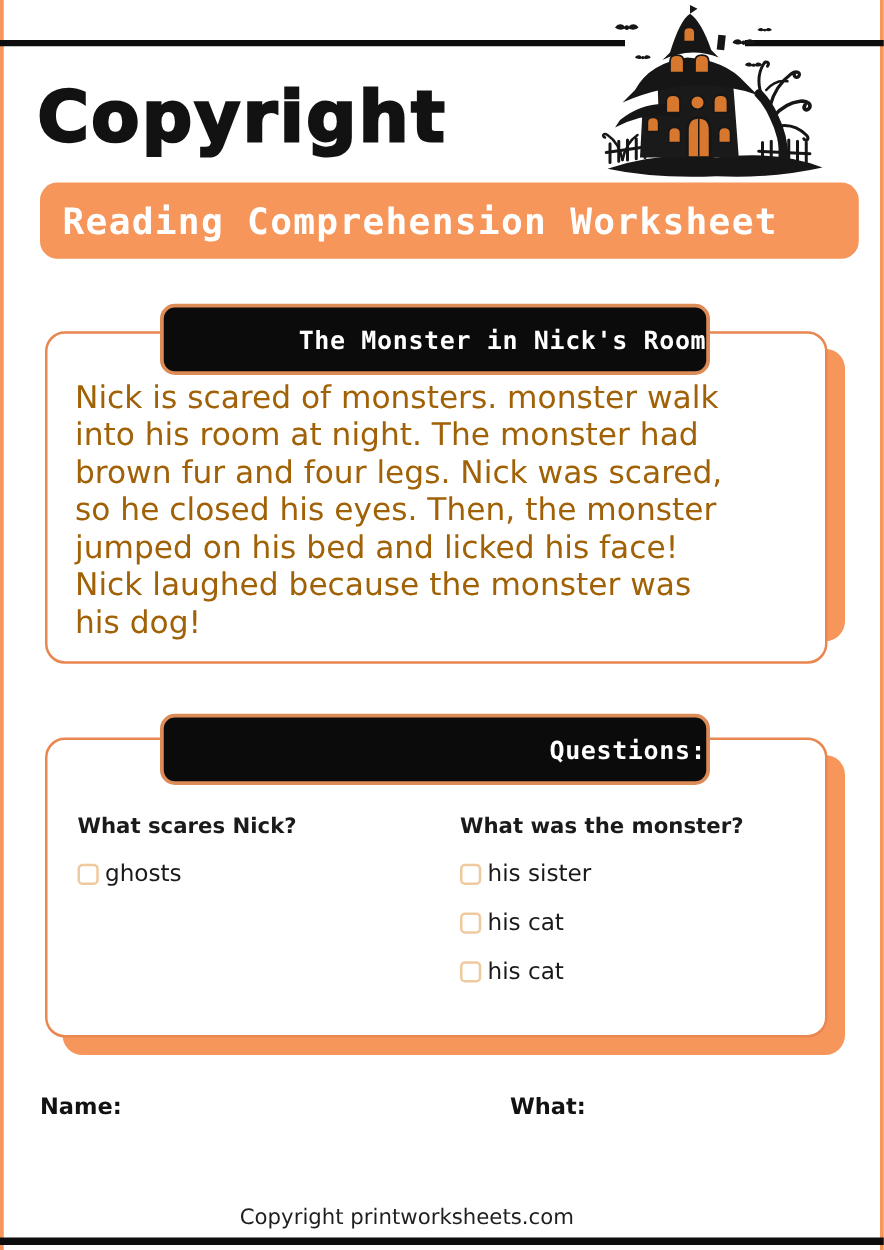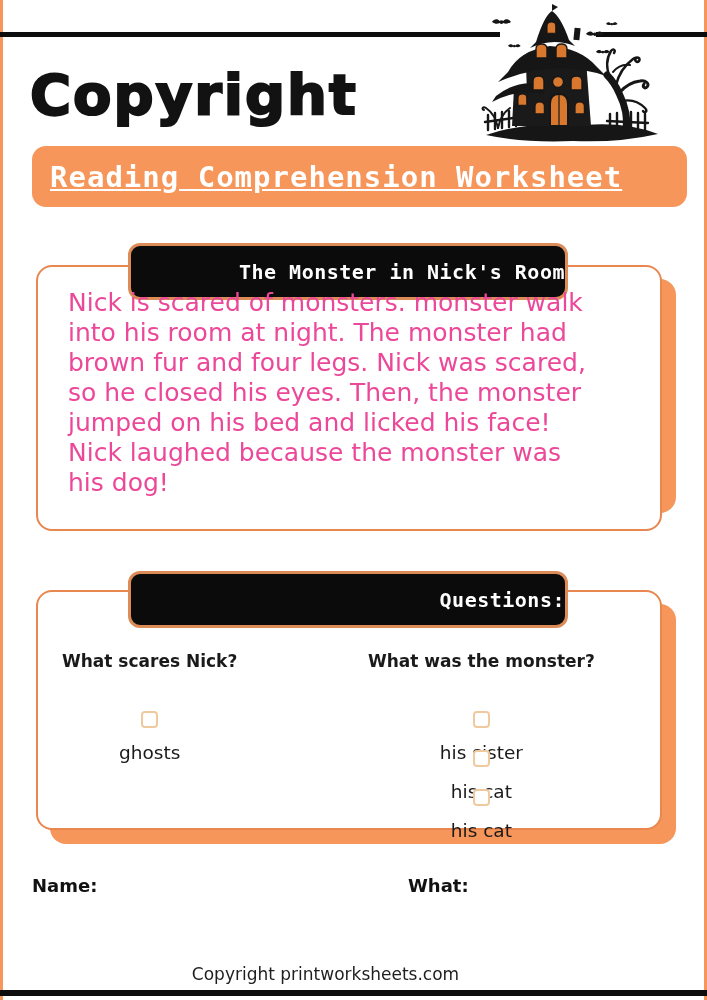--- a/index.html
+++ b/index.html
@@ -23,21 +23,21 @@
   }
   .house { position:absolute; left:478px; top:2px; width:190px; height:144px; }
 
   .banner {
     position:absolute; left:32px; top:146px; width:655px; height:61px;
     background:#F6965A; border-radius:14px; display:flex; align-items:center;
     padding-left:18px;
   }
   .banner-text {
     color:#ffffff; font-family:"DejaVu Sans Mono", monospace; font-weight:bold;
-    font-size:29px; letter-spacing:1px; white-space:nowrap;text-decoration:underline;
+    font-size:29px; letter-spacing:1px; white-space:nowrap;
   }
 
   
   .shadow-rect { position:absolute; background:#F6965A; border-radius:16px; }
   .story-shadow { left:50px; top:279px; width:626px; height:234px; }
   .q-shadow     { left:50px; top:604px; width:626px; height:240px; }
 
   .content-box {
     position:absolute; background:#ffffff; border:2.5px solid #E8874F; border-radius:16px;
   }
@@ -50,29 +50,29 @@
     display:flex; align-items:center; justify-content:flex-end;
   }
   .story-titlebar { top:243px; }
   .q-titlebar { top:563px;margin-top:8px; }
   .section-titlebar span {
     color:#ffffff; font-family:"DejaVu Sans Mono", monospace; font-weight:bold;
     font-size:20px; letter-spacing:0.5px;
   }
 
   .story-text {
-    position:absolute; left:60px; top:288px; width:580px;
-    font-size:25px; line-height:30px; color:#ec4899; white-space:pre-line;margin-left:8px;
+    position:absolute; left:60px; top:303px; width:580px;
+    font-size:25px; line-height:30px; color:#a16207; white-space:pre-line;
   }
 
   
   .q-col { position:absolute; top:651px; }
   .q-col-left { left:62px; } .q-col-right { left:368px; }
-  .q-heading { font-size:17px; font-weight:bold; color:#1a1a1a; margin-bottom:40px; }
-  .option-row { display:flex; align-items:center; gap:14px; height:24px; margin-bottom:15px;flex-direction:column; }
+  .q-heading { font-size:17px; font-weight:bold; color:#1a1a1a; margin-bottom:16px; }
+  .option-row { display:flex; align-items:center; gap:5px; height:24px; margin-bottom:15px; }
   .checkbox {
     width:17px; height:17px; background:#fff; border:2px solid #F0CA9F; border-radius:4px;
     flex:0 0 auto;
   }
   .option-label { font-size:18.5px; color:#1a1a1a; }
 
   
   .footer-label { position:absolute; top:875px; font-size:18px; font-weight:bold; color:#121212; }
   .name-label { left:32px; } .class-label { left:408px; }
   .copyright {

